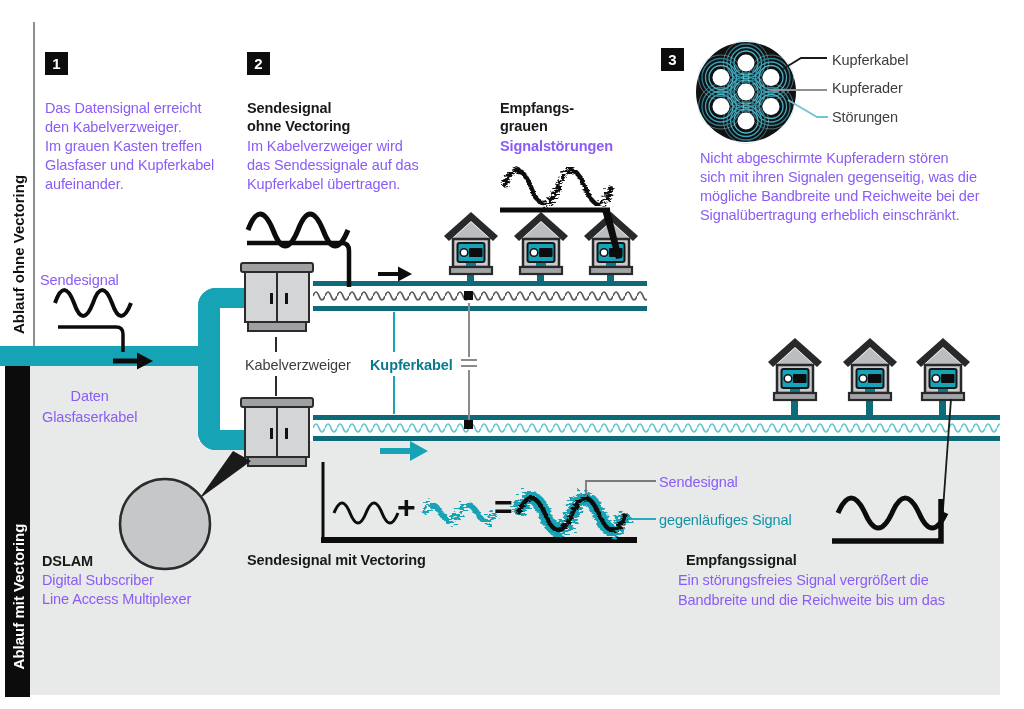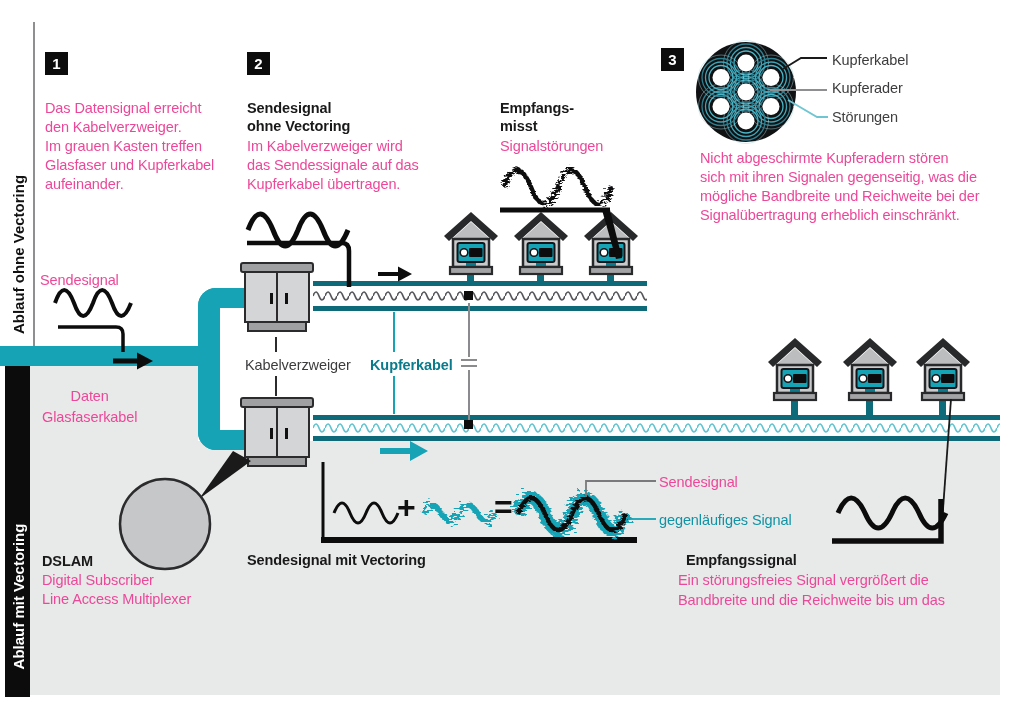--- a/index.html
+++ b/index.html
@@ -1,20 +1,20 @@
 <!DOCTYPE html>
 <html><head>
 <meta charset="utf-8">
 <style>
   html,body{margin:0;padding:0;background:#fff;}
   #stage{position:relative;width:1024px;height:709px;background:#fff;overflow:hidden;
          font-family:"Liberation Sans",sans-serif;color:#48484a;}
   .abs{position:absolute;}
   .ml{white-space:pre-line;}
-  .body-txt{font-size:14.5px;line-height:19px;color:#ec4899;letter-spacing:-0.1px;}
+  .body-txt{font-size:14.5px;line-height:19px;color:#8b5cf6;letter-spacing:-0.1px;}
   .head-txt{font-size:14.5px;line-height:18px;font-weight:bold;color:#191919;letter-spacing:-0.1px;}
   .badge{width:23px;height:23px;background:#0c0c0d;color:#fff;font-size:15px;font-weight:bold;
          display:flex;align-items:center;justify-content:center;}
   .vlabel{width:200px;text-align:center;font-size:15px;font-weight:bold;transform:rotate(-90deg);letter-spacing:0px;}
   
   #grayA{left:30px;top:364px;width:168px;height:331px;background:#e8e9e9;}
   #grayB{left:198px;top:441px;width:802px;height:254px;background:#e8e9e9;}
   #blackbar{left:5px;top:364px;width:25px;height:333px;background:#0c0c0d;}
   #topline{left:33px;top:22px;width:2px;height:324px;background:#8f8f91;}
   
@@ -280,22 +280,22 @@
 Glasfaser und Kupferkabel
 aufeinander.</div>
 
   <div class="abs txt head-txt ml" style="left:247px;top:99px;">Sendesignal
 ohne Vectoring</div>
   <div class="abs txt body-txt ml" style="left:247px;top:137px;">Im Kabelverzweiger wird
 das Sendessignale auf das
 Kupferkabel übertragen.</div>
 
   <div class="abs txt head-txt ml" style="left:500px;top:99px;">Empfangs-
-misst</div>
-  <div class="abs txt body-txt" style="left:500px;top:137px;">Signalstörungen</div>
+grauen</div>
+  <div class="abs txt body-txt" style="left:500px;top:137px;font-weight:bold;">Signalstörungen</div>
 
   <div class="abs txt body-txt ml" style="left:655px;top:149px;width:330px;margin-left:45px;">Nicht abgeschirmte Kupferadern  stören
 sich mit ihren Signalen gegenseitig, was die
 mögliche Bandbreite und Reichweite bei der
 Signalübertragung erheblich einschränkt.</div>
 
   <div class="abs txt body-txt" style="left:832px;top:51px;color:#3c3c3e;">Kupferkabel</div>
   <div class="abs txt body-txt" style="left:832px;top:79px;color:#3c3c3e;">Kupferader</div>
   <div class="abs txt body-txt" style="left:832px;top:108px;color:#404040;text-align:right;">Störungen</div>
 

